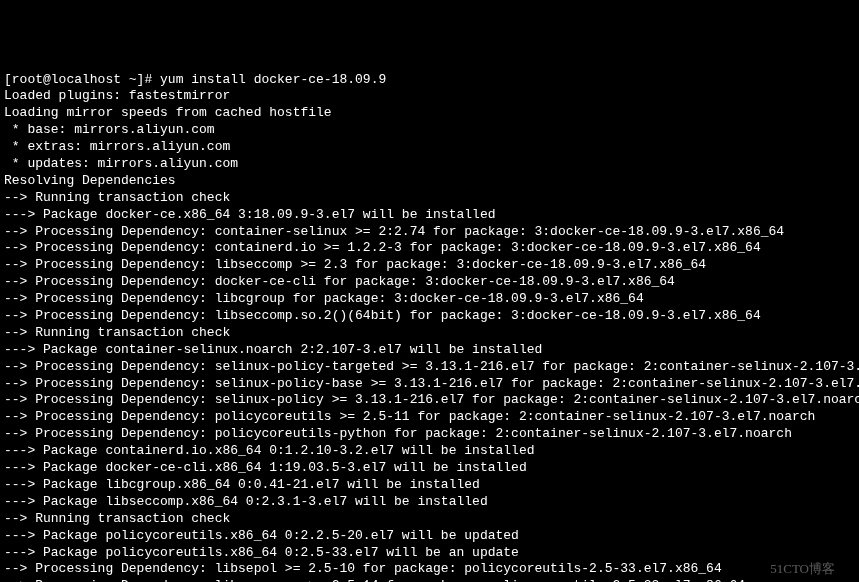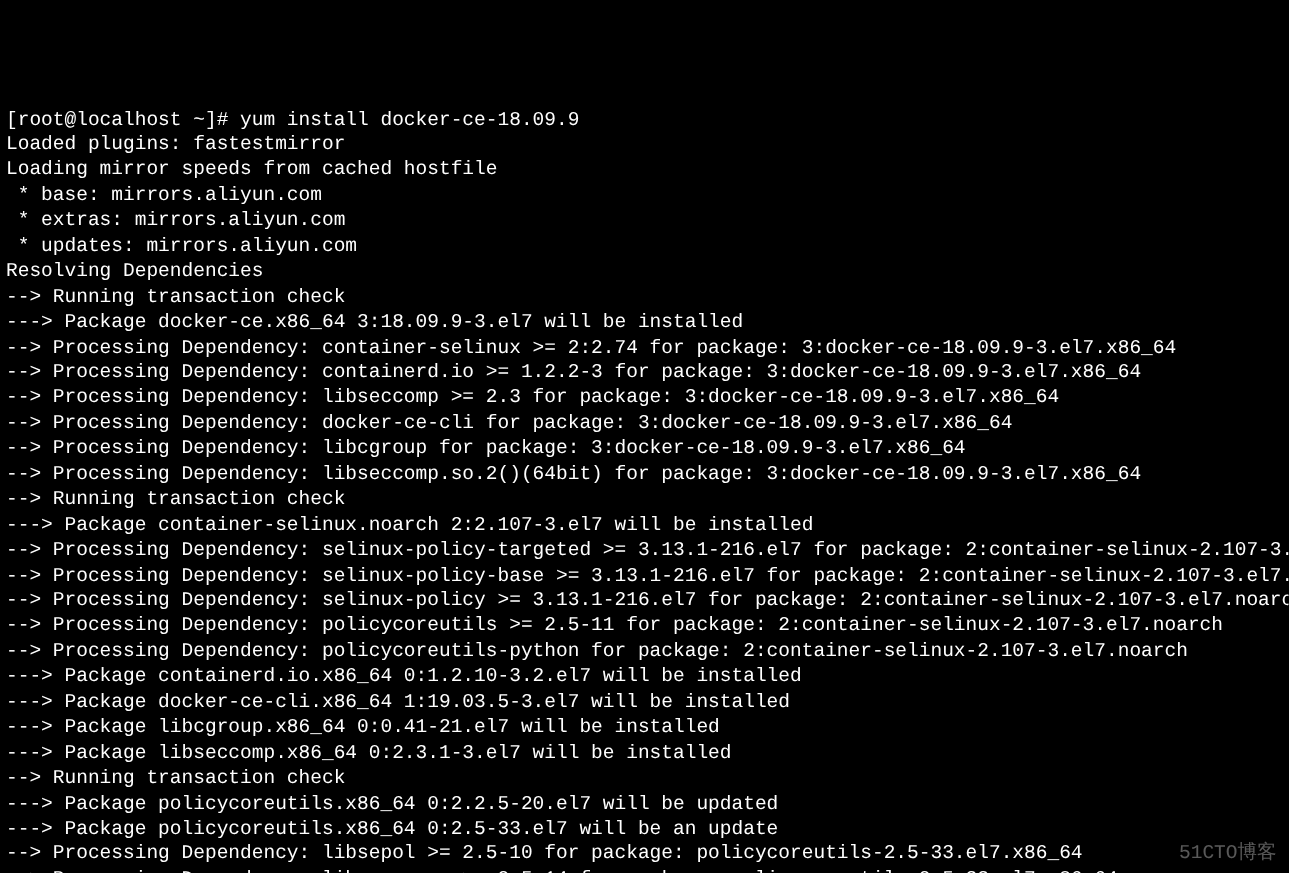--- a/index.html
+++ b/index.html
@@ -18,25 +18,25 @@
       height: 582px;
       overflow: hidden;
       position: relative;
       white-space: pre;
     }
     .line {
       display: block;
     }
     .watermark {
       position: absolute;
-      right: 8px;
+      right: 24px;
       bottom: 4px;
       color: rgba(255,255,255,0.35);
       font-size: 13px;
-      font-family: Liberation Mono, monospace;
+      font-family: Liberation Serif, serif;
       margin-top: 21px;
     }
   </style>
 </head>
 <body>
 
 
 
 <div id="terminal-container"><span class="line">[root@localhost ~]# yum install docker-ce-18.09.9</span><span class="line">Loaded plugins: fastestmirror</span><span class="line">Loading mirror speeds from cached hostfile</span><span class="line"> * base: mirrors.aliyun.com</span><span class="line"> * extras: mirrors.aliyun.com</span><span class="line"> * updates: mirrors.aliyun.com</span><span class="line">Resolving Dependencies</span><span class="line">--&gt; Running transaction check</span><span class="line">---&gt; Package docker-ce.x86_64 3:18.09.9-3.el7 will be installed</span><span class="line">--&gt; Processing Dependency: container-selinux &gt;= 2:2.74 for package: 3:docker-ce-18.09.9-3.el7.x86_64</span><span class="line">--&gt; Processing Dependency: containerd.io &gt;= 1.2.2-3 for package: 3:docker-ce-18.09.9-3.el7.x86_64</span><span class="line">--&gt; Processing Dependency: libseccomp &gt;= 2.3 for package: 3:docker-ce-18.09.9-3.el7.x86_64</span><span class="line">--&gt; Processing Dependency: docker-ce-cli for package: 3:docker-ce-18.09.9-3.el7.x86_64</span><span class="line">--&gt; Processing Dependency: libcgroup for package: 3:docker-ce-18.09.9-3.el7.x86_64</span><span class="line">--&gt; Processing Dependency: libseccomp.so.2()(64bit) for package: 3:docker-ce-18.09.9-3.el7.x86_64</span><span class="line">--&gt; Running transaction check</span><span class="line">---&gt; Package container-selinux.noarch 2:2.107-3.el7 will be installed</span><span class="line">--&gt; Processing Dependency: selinux-policy-targeted &gt;= 3.13.1-216.el7 for package: 2:container-selinux-2.107-3.el7.noarch</span><span class="line">--&gt; Processing Dependency: selinux-policy-base &gt;= 3.13.1-216.el7 for package: 2:container-selinux-2.107-3.el7.noarch</span><span class="line">--&gt; Processing Dependency: selinux-policy &gt;= 3.13.1-216.el7 for package: 2:container-selinux-2.107-3.el7.noarch</span><span class="line">--&gt; Processing Dependency: policycoreutils &gt;= 2.5-11 for package: 2:container-selinux-2.107-3.el7.noarch</span><span class="line">--&gt; Processing Dependency: policycoreutils-python for package: 2:container-selinux-2.107-3.el7.noarch</span><span class="line">---&gt; Package containerd.io.x86_64 0:1.2.10-3.2.el7 will be installed</span><span class="line">---&gt; Package docker-ce-cli.x86_64 1:19.03.5-3.el7 will be installed</span><span class="line">---&gt; Package libcgroup.x86_64 0:0.41-21.el7 will be installed</span><span class="line">---&gt; Package libseccomp.x86_64 0:2.3.1-3.el7 will be installed</span><span class="line">--&gt; Running transaction check</span><span class="line">---&gt; Package policycoreutils.x86_64 0:2.2.5-20.el7 will be updated</span><span class="line">---&gt; Package policycoreutils.x86_64 0:2.5-33.el7 will be an update</span><span class="line">--&gt; Processing Dependency: libsepol &gt;= 2.5-10 for package: policycoreutils-2.5-33.el7.x86_64</span><span class="line">--&gt; Processing Dependency: libsemanage &gt;= 2.5-14 for package: policycoreutils-2.5-33.el7.x86_64</span></div>
 <div class="watermark">51CTO博客</div>

